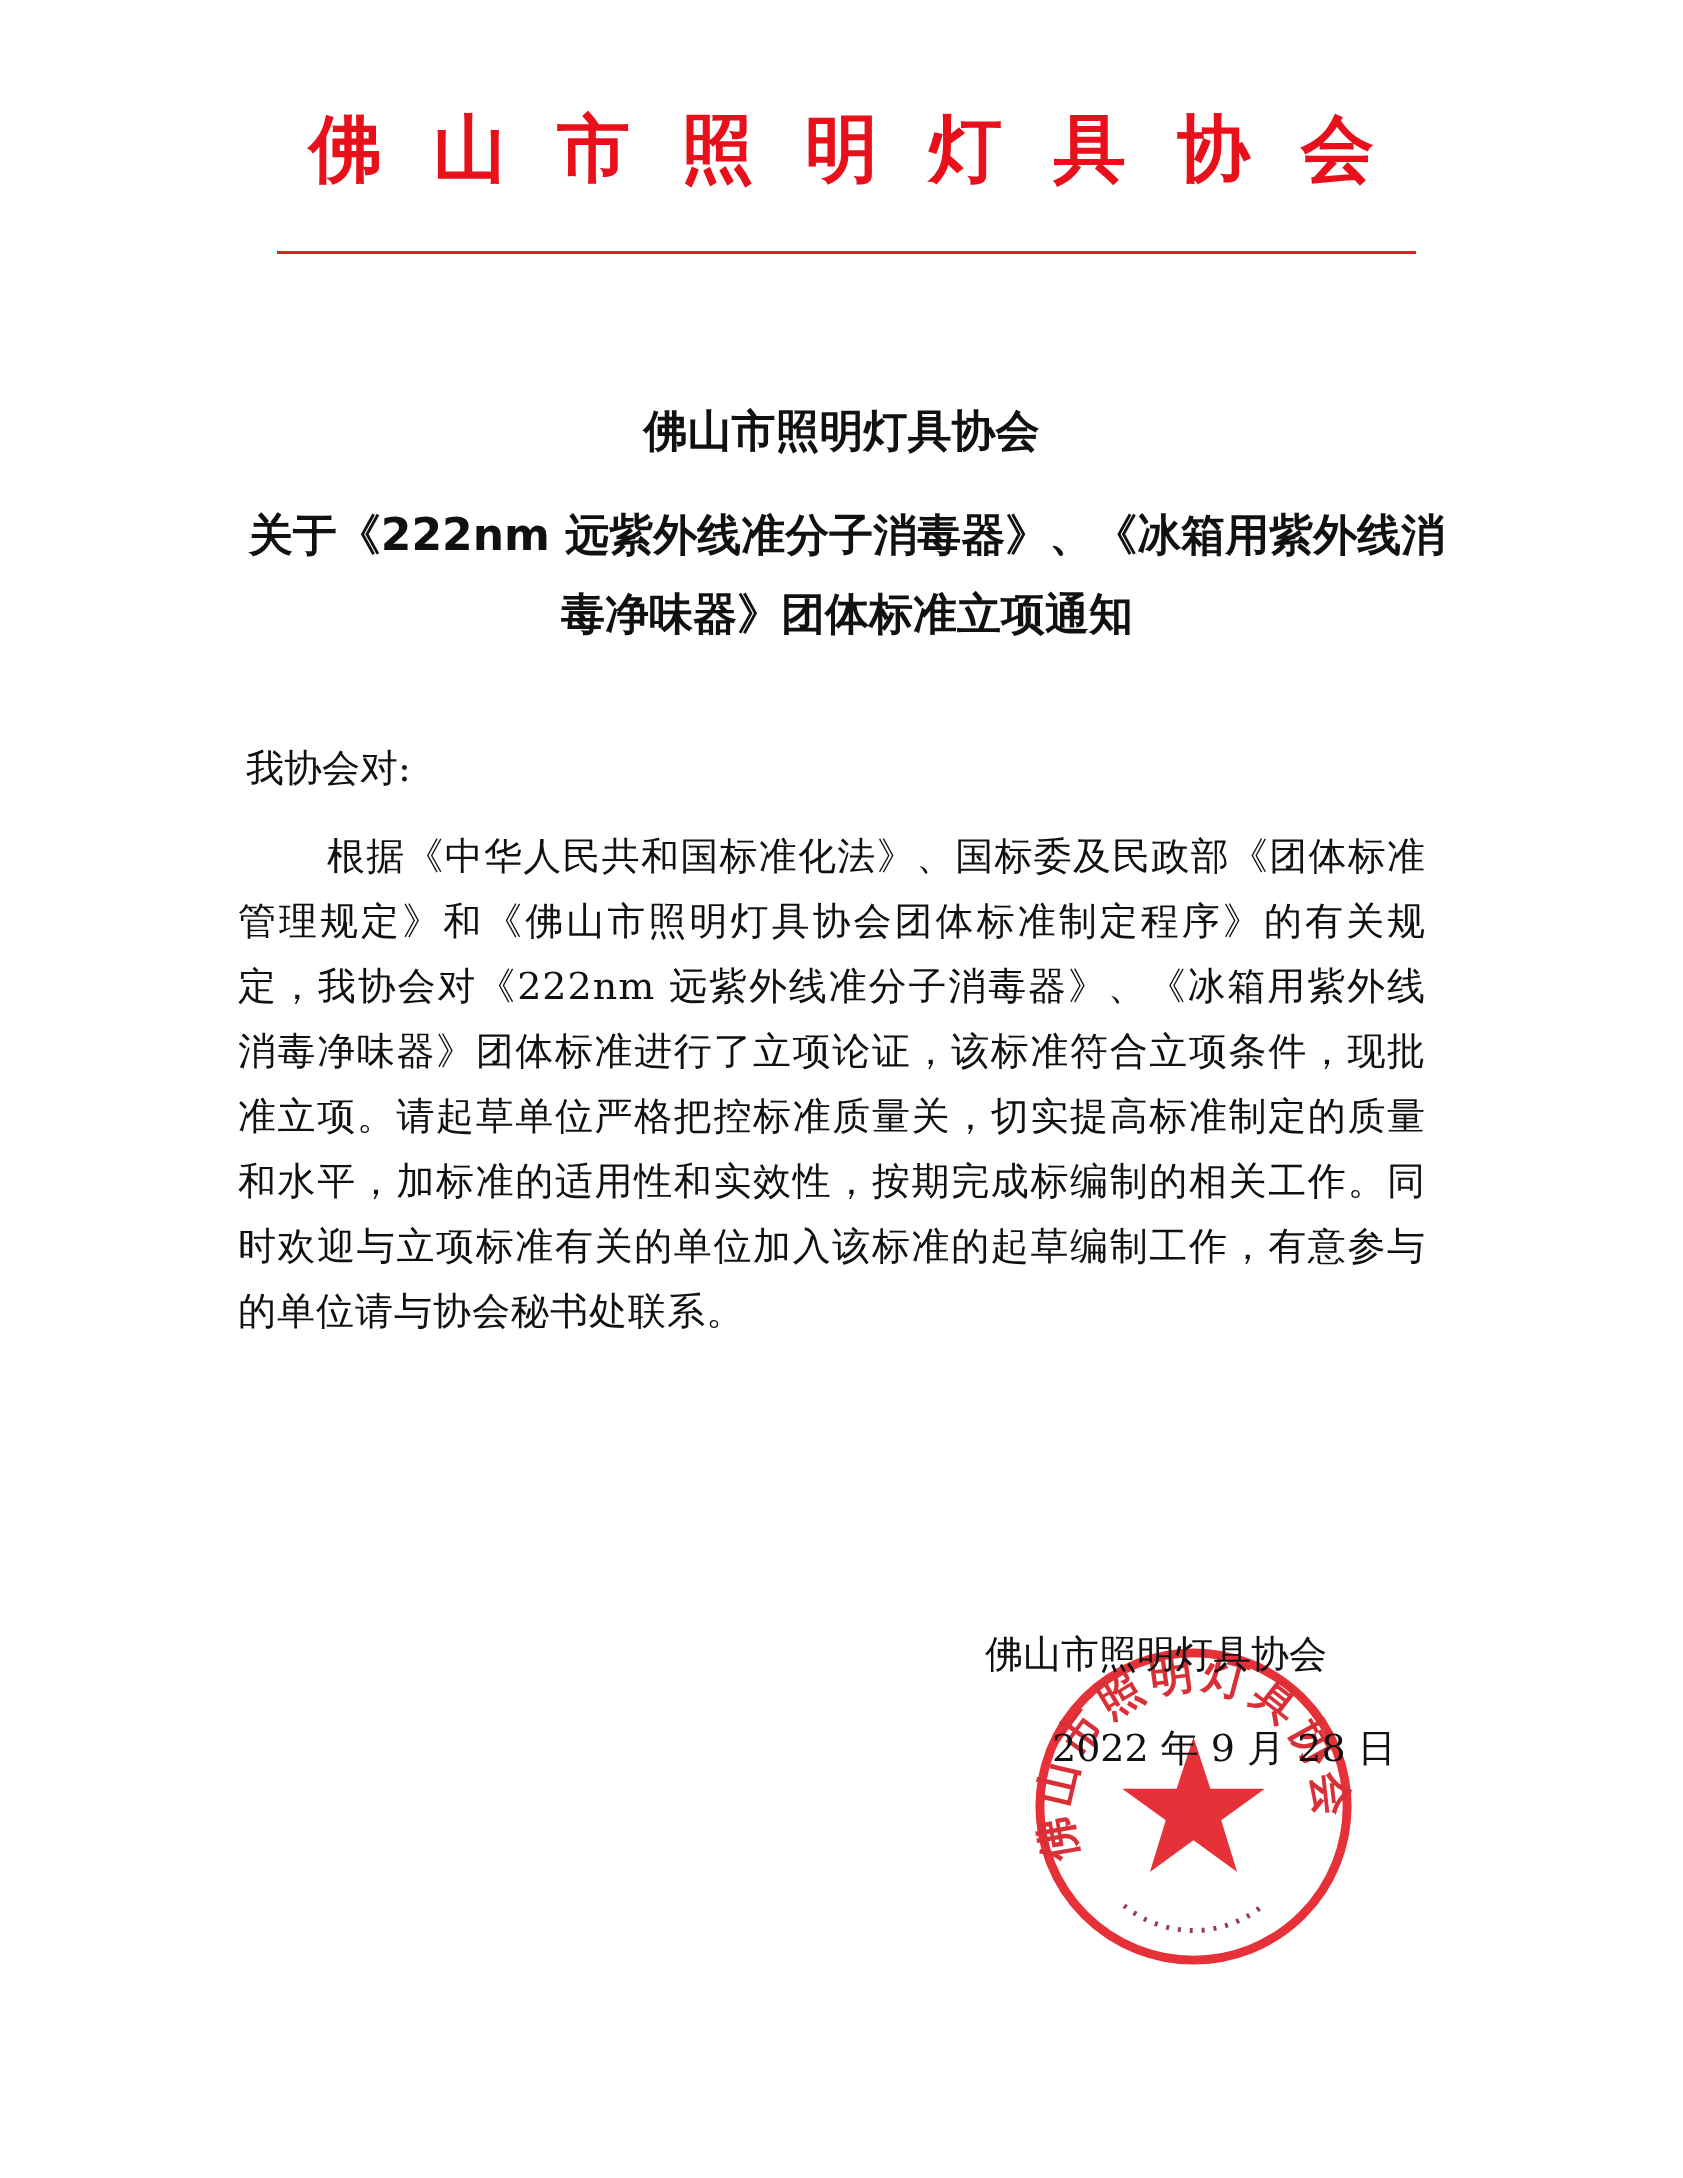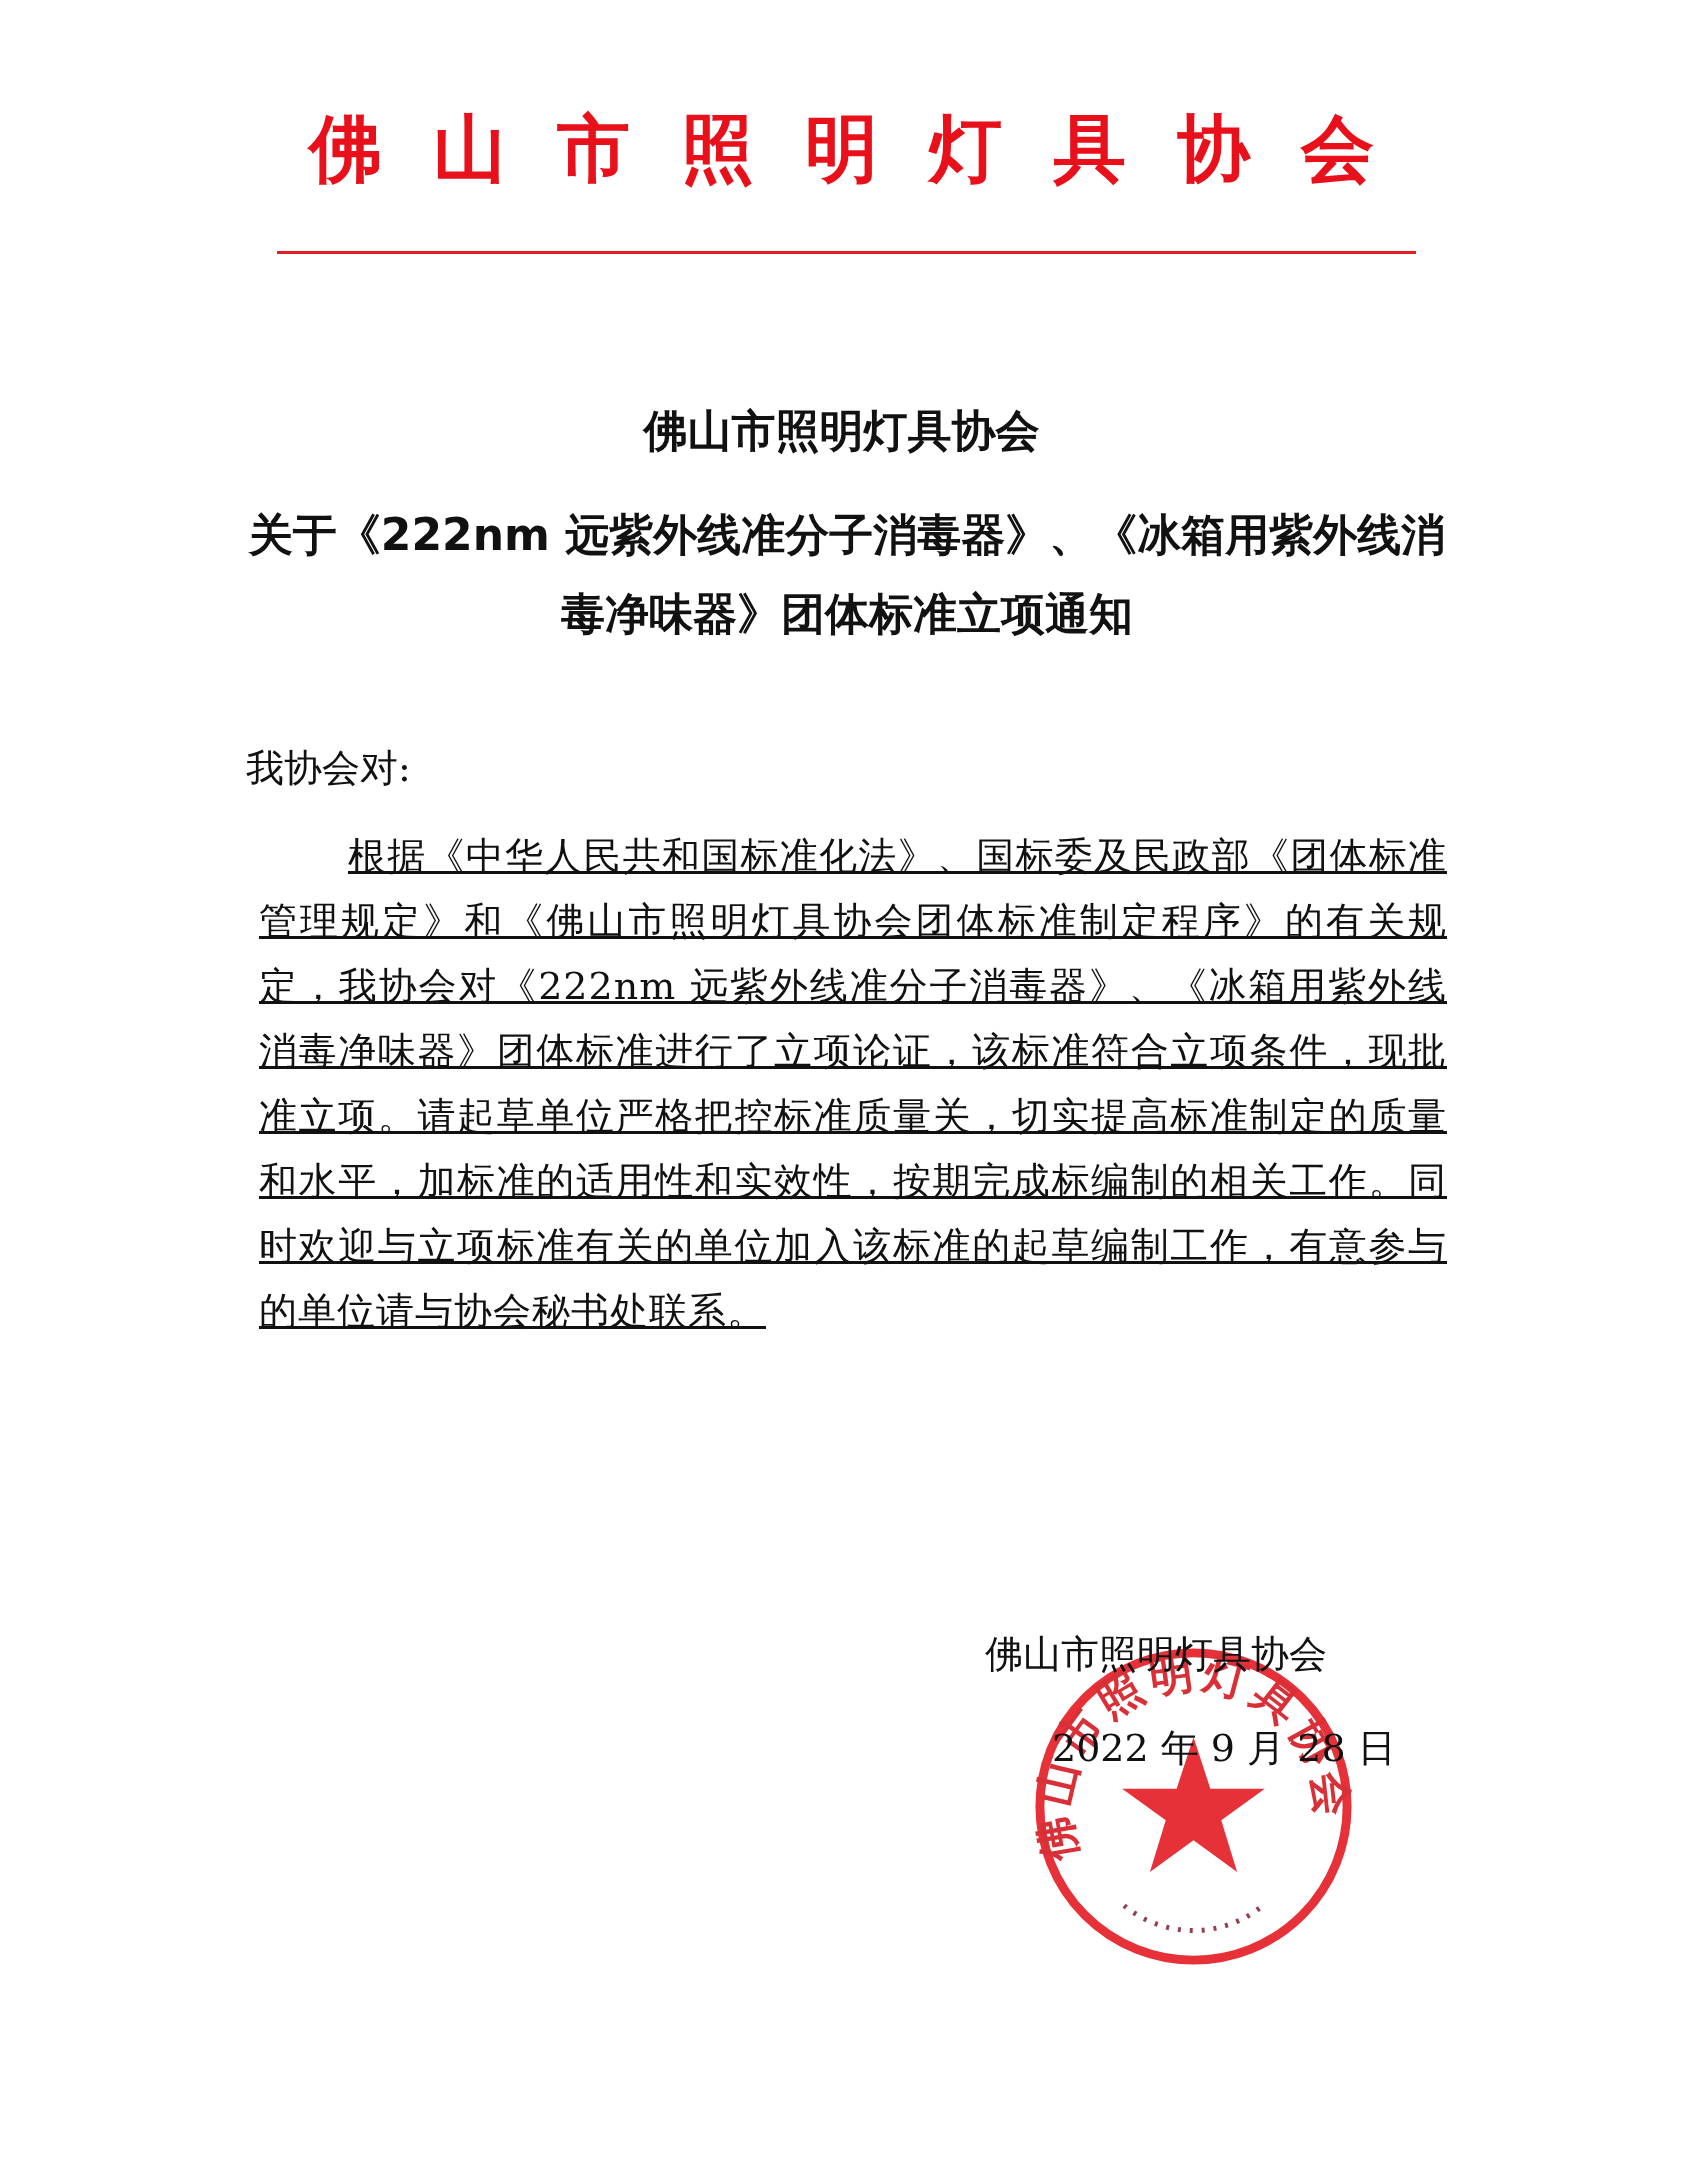--- a/index.html
+++ b/index.html
@@ -7,22 +7,22 @@
          font-family:"DejaVu Serif","Liberation Serif",serif; color:#111; }
   .letterhead { position:absolute; left:0; top:99px; width:1683px; text-align:center;
          color:#e8101a; font-size:73px; font-family:"DejaVu Sans","Liberation Sans",sans-serif;
          letter-spacing:51px; font-weight:bold; line-height:99px; padding-left:51px; box-sizing:border-box; }
   .rule { position:absolute; left:277px; top:251px; width:1139px; height:3px; background:#e01e24; }
   .title1 { position:absolute; left:0; width:1683px; top:401px; text-align:center;
          font-size:44px; font-weight:bold; font-family:"DejaVu Sans","Liberation Sans",sans-serif; line-height:59px; }
   .title2 { position:absolute; left:248px; width:1198px; top:495px; text-align:center;
          font-size:44px; font-weight:bold; font-family:"DejaVu Sans","Liberation Sans",sans-serif; line-height:79px; }
   .salutation { position:absolute; left:246px; top:743px; font-size:38px; line-height:50px; }
-  .body-text { position:absolute; left:259px; top:824px; width:1188px; font-size:38px;
-         line-height:65px; text-indent:89px; text-align:justify; letter-spacing:1px;text-decoration:underline; }
+  .body-text { position:absolute; left:238px; top:824px; width:1188px; font-size:38px;
+         line-height:65px; text-indent:89px; text-align:justify; letter-spacing:1px; }
   .sign-org { position:absolute; left:985px; top:1629px; font-size:38px; line-height:50px; z-index:2; }
   .sign-date { position:absolute; left:1005px; top:1723px; font-size:38px; line-height:50px; z-index:2;margin-left:47px; }
   .stamp { position:absolute; left:1030px; top:1643px; width:327px; height:327px; z-index:1; opacity:0.9; }
 </style>
 </head>
 <body>
 
 <div class="letterhead">佛山市照明灯具协会</div>
 <div class="rule"></div>
 

